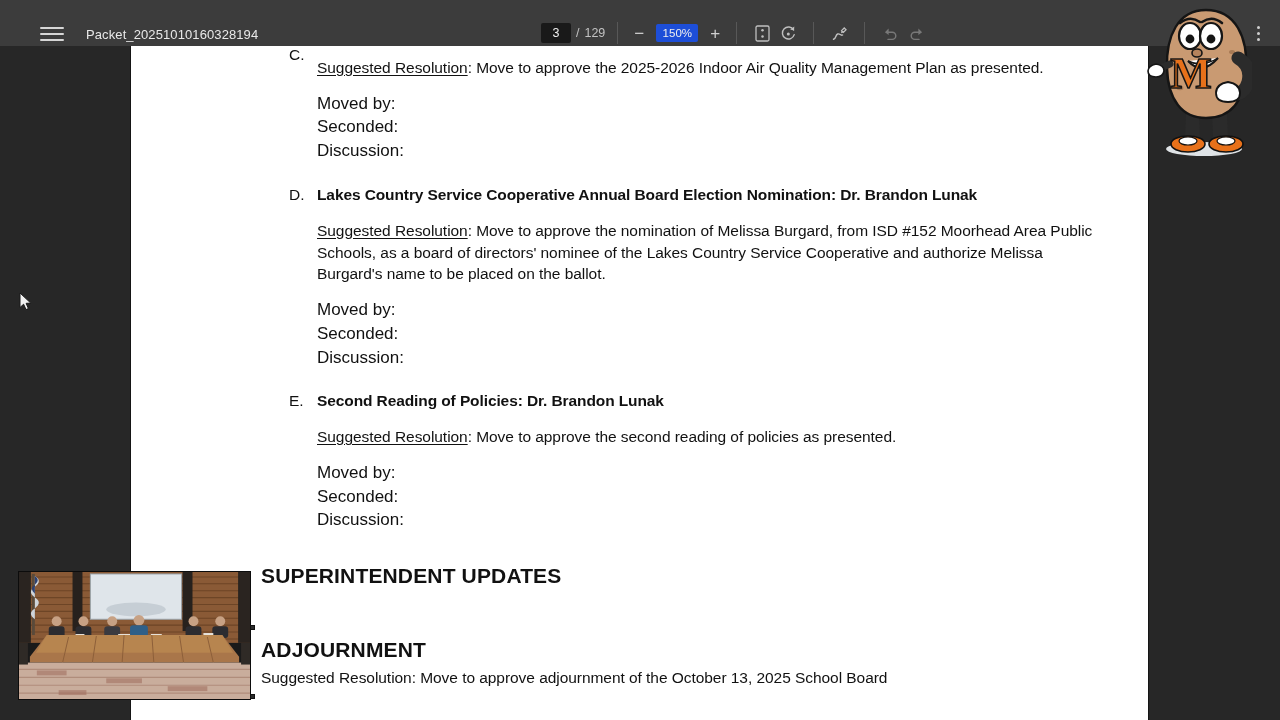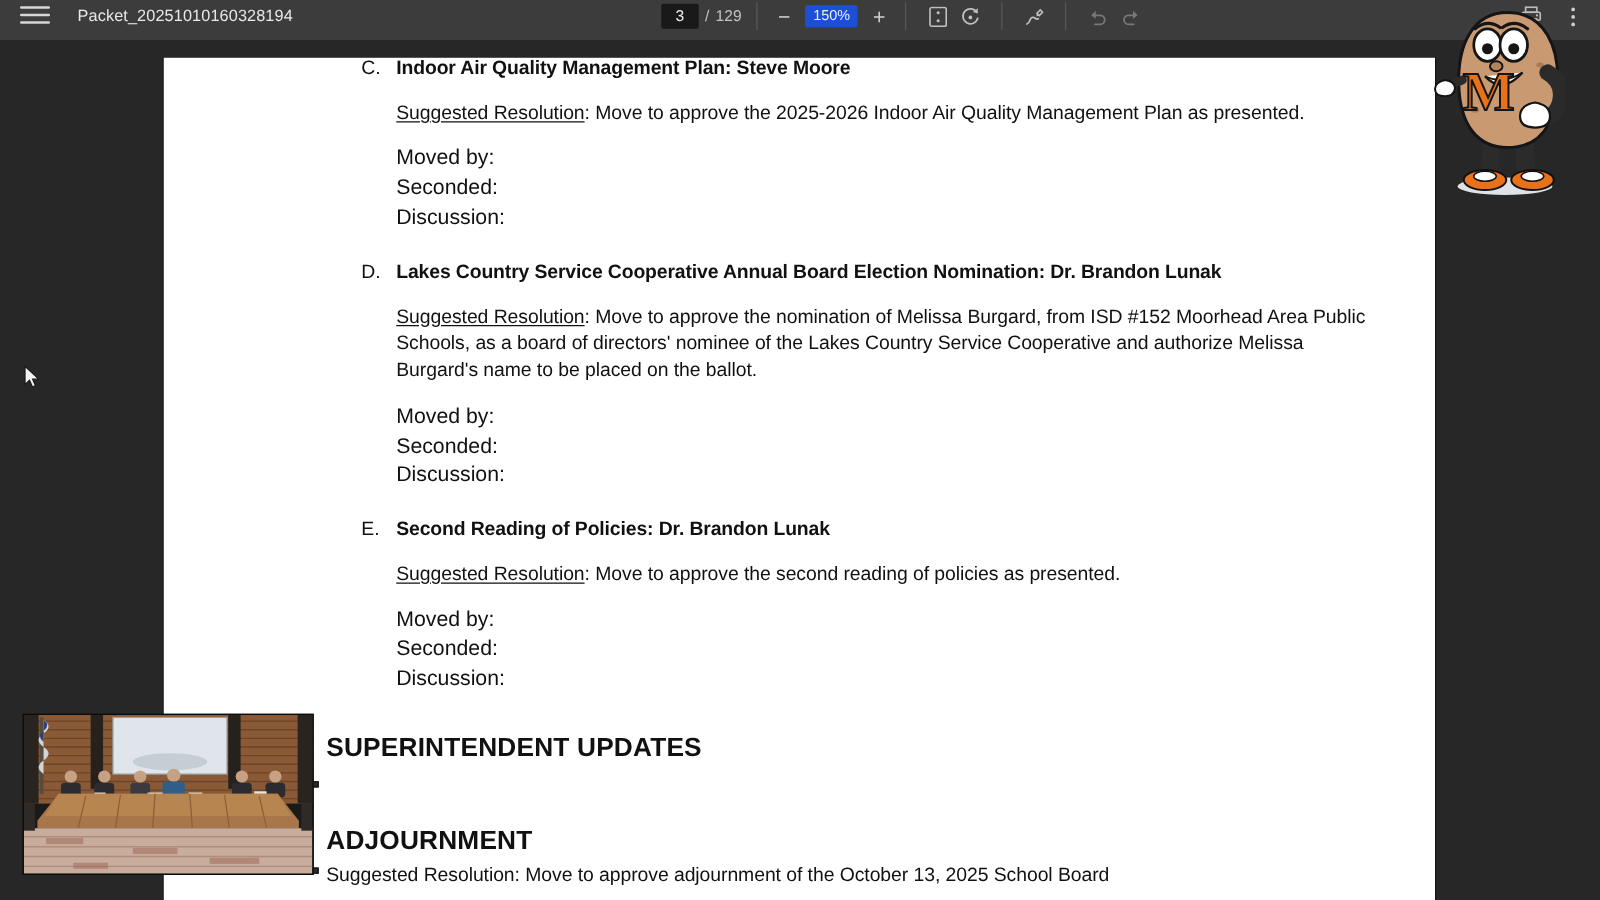--- a/index.html
+++ b/index.html
@@ -8,24 +8,25 @@
     width: 1280px; height: 720px;
     overflow: hidden;
     background: #272727;
     font-family: "Liberation Sans", sans-serif;
   }
   #app { position: relative; width: 1280px; height: 720px; overflow: hidden; background: #272727; }
 
   
   .toolbar {
     position: absolute; top: 0; left: 0;
-    width: 1280px; height: 32px;
+    width: 1280px; height: 46px;
     background: #3c3c3c;
-    display: flex; align-items: flex-start;
+    display: flex; align-items: flex-end;
     z-index: 40;
+    padding-left: 24px;
   }
   .tb-left { display: flex; align-items: center; padding-left: 16px; flex: 0 0 auto; }
   .tb-center { flex: 1 1 auto; display: flex; align-items: center; justify-content: center; gap: 0; }
   .tb-right { display: flex; align-items: center; padding-right: 12px; gap: 10px; flex: 0 0 auto; }
 
   .hamburger {
     width: 24px; height: 24px;
     display: flex; flex-direction: column; justify-content: center; gap: 4px;
     cursor: pointer;
   }
@@ -241,21 +242,20 @@
 
   </div>
 
   <div class="viewer">
     <div class="page">
       <div class="page-inner">
 
         <div class="item">
           <div class="marker">C.</div>
           <div class="body">
-            <div class="ititle">Indoor Air Quality Management Plan: Steve Moore</div>
             <div class="para">
               <span class="ul">Suggested Resolution</span><span>: Move to approve the 2025-2026 Indoor Air Quality Management Plan as presented.</span>
             </div>
             <div class="mlines">
               <div>Moved by:</div>
               <div>Seconded:</div>
               <div>Discussion:</div>
             </div>
           </div>
         </div>

